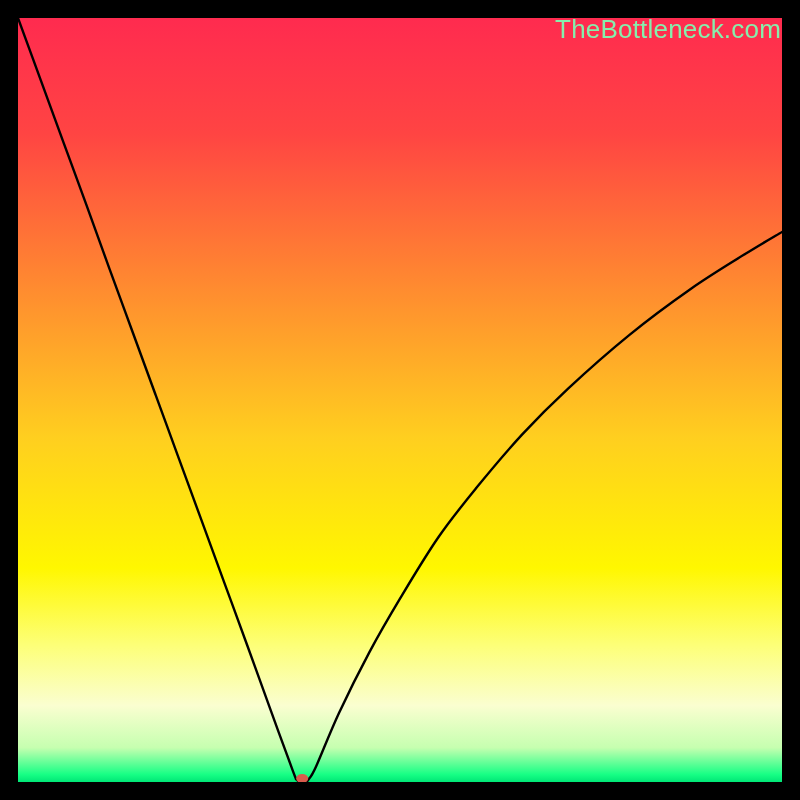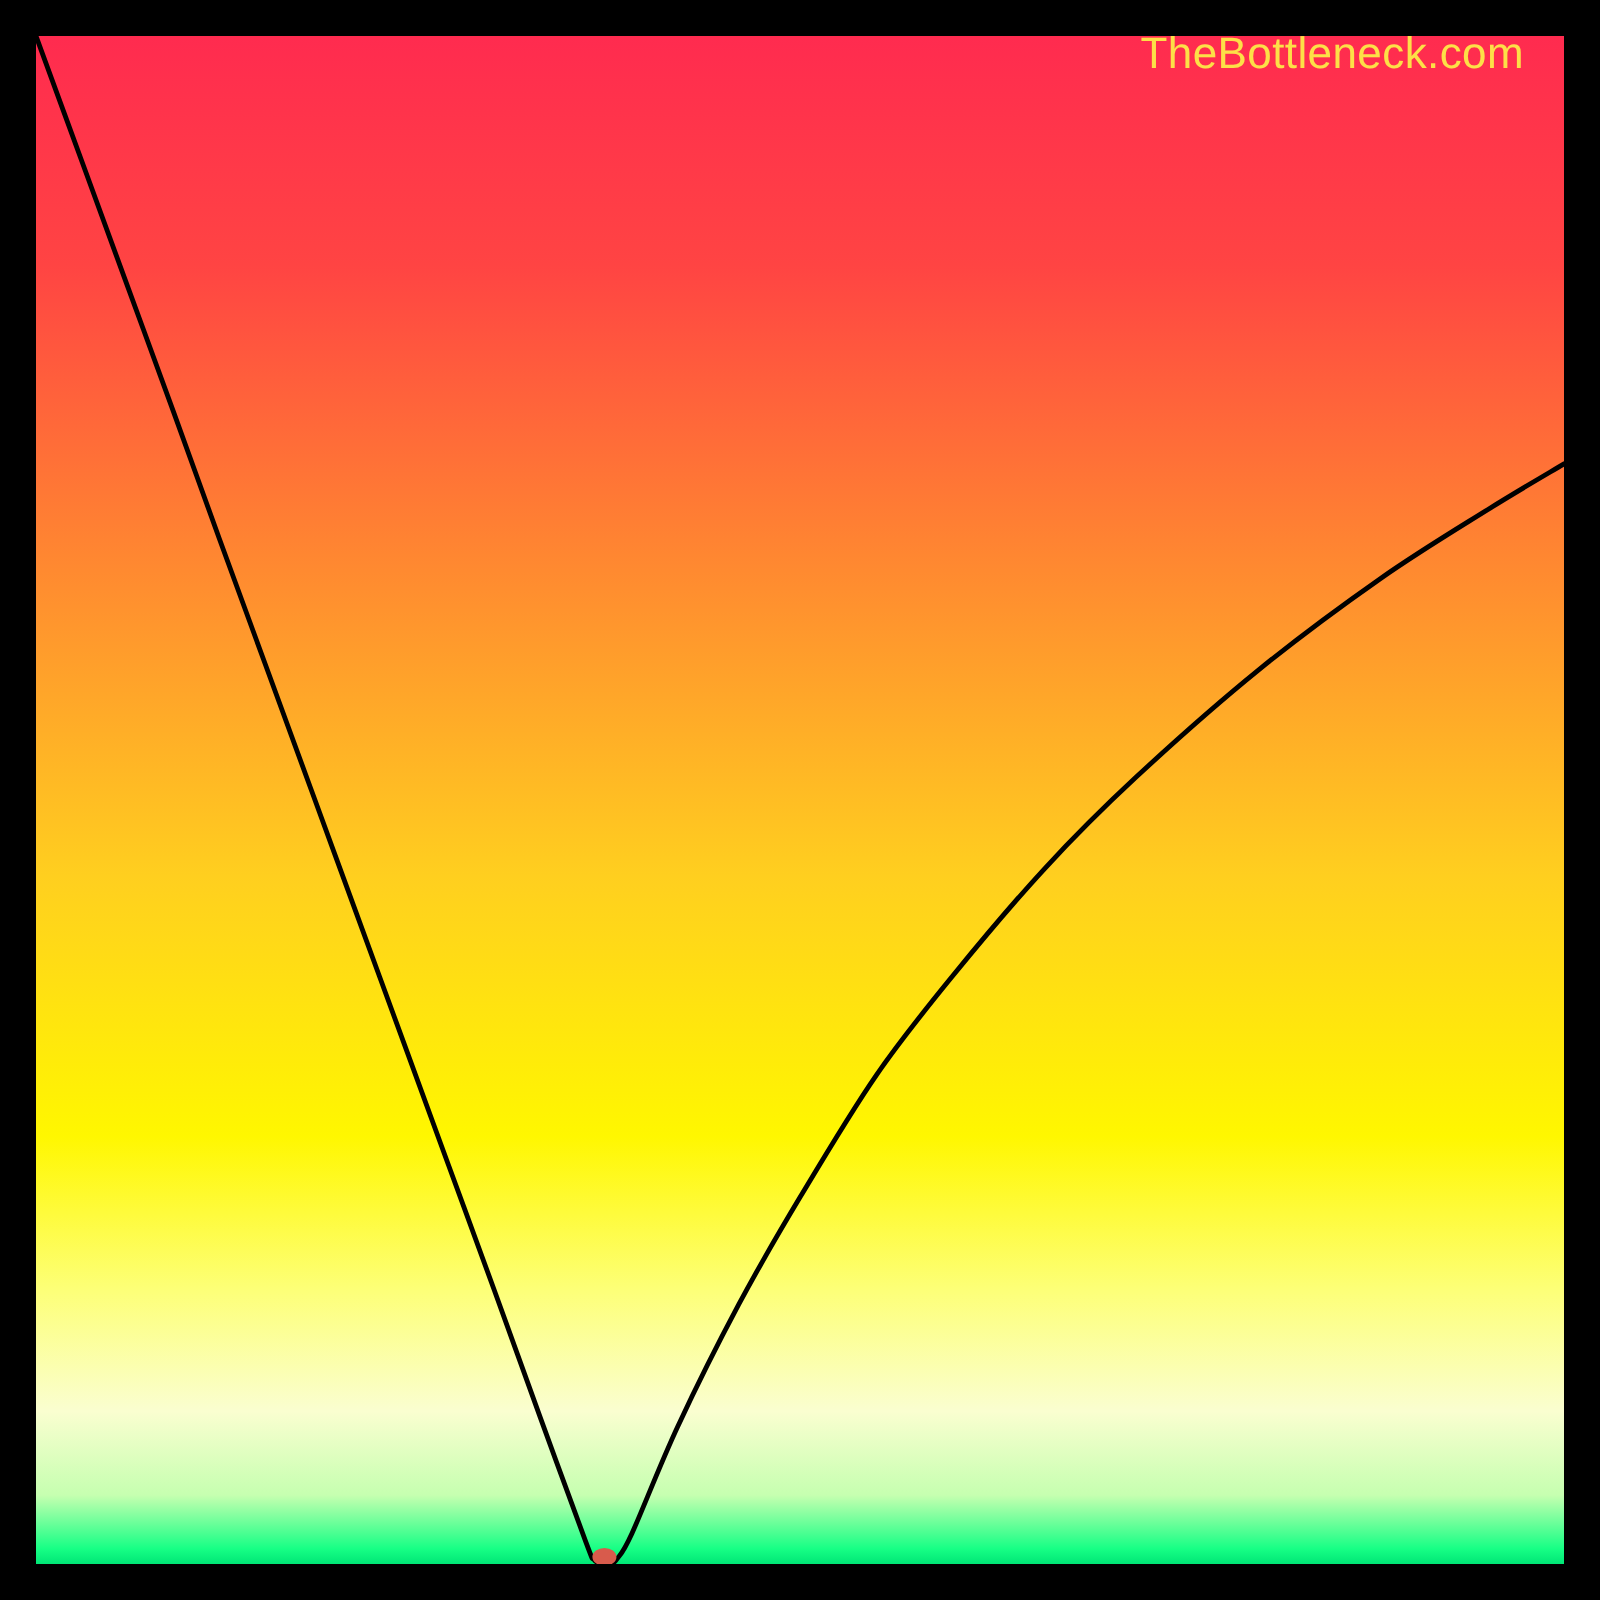--- a/index.html
+++ b/index.html
@@ -23,23 +23,23 @@
   .plot-area {
     position: absolute;
     left: 0;
     top: 0;
     width: 764px;
     height: 764px;
   }
   .watermark {
     position: absolute;
     top: -4px;
-    right: 20px;
-    color: #fde047;
-    font-size: 22px;
+    right: 1px;
+    color: #86efac;
+    font-size: 26px;
     letter-spacing: 0.2px;
     font-weight: 400;
   }
 </style>
 </head>
 <body>
 
 <div class="frame">
   <svg class="plot-area" viewBox="0 0 764 764" preserveAspectRatio="none">
     <defs>

